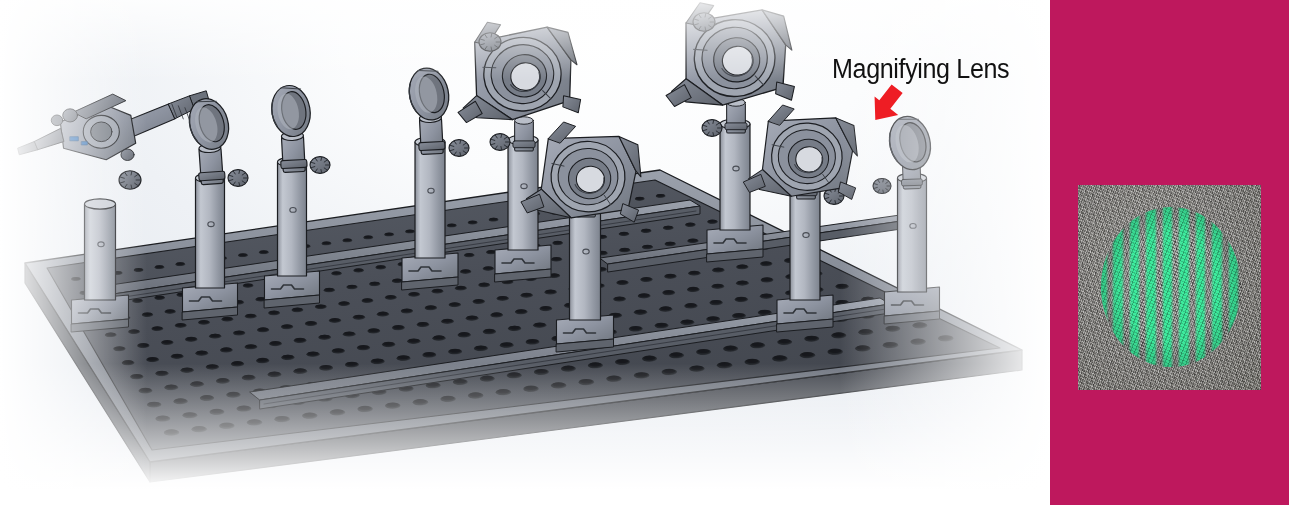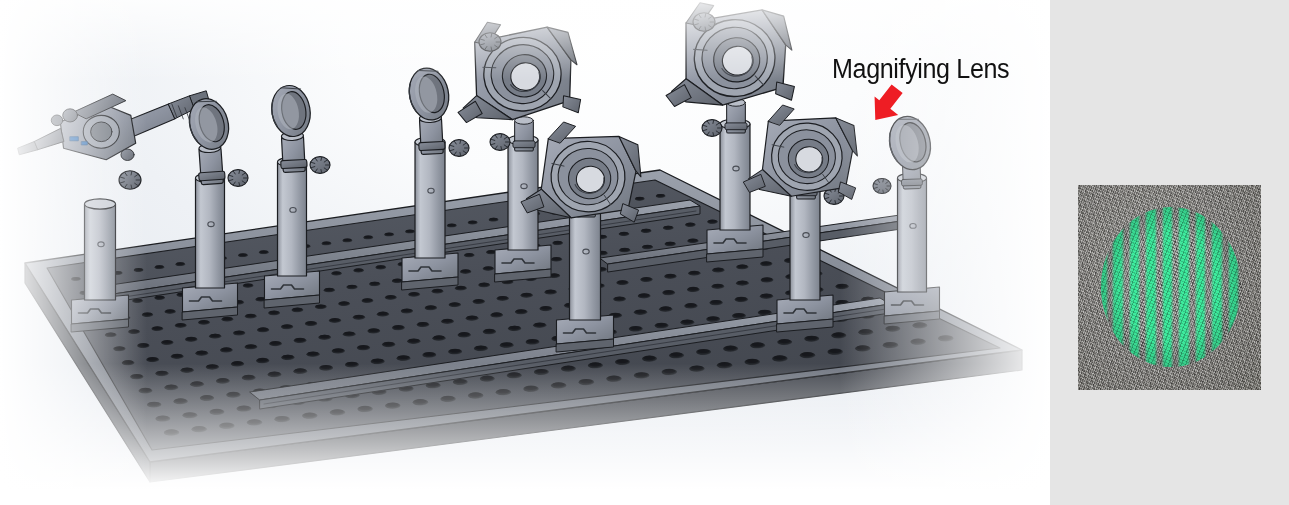--- a/index.html
+++ b/index.html
@@ -2,21 +2,21 @@
 <html><head>
 <meta charset="utf-8">
 <title>Optical Setup Render</title>
 <style>
   html,body{margin:0;padding:0;}
   body{
     width:1289px;height:505px;overflow:hidden;
     background:#ffffff;
     font-family:"Liberation Sans", sans-serif;
   }
-  #stage{position:relative;width:1289px;height:505px;overflow:hidden;background:#e5e5e5;}
+  #stage{position:relative;width:1289px;height:505px;overflow:hidden;background:#be185d;}
 
   
   .backdrop{
     position:absolute;left:0;top:0;width:1050px;height:505px;
     background:
       radial-gradient(ellipse 760px 420px at 58% 8%, #ffffff 0%, #fbfcfd 35%, #eef1f5 68%, #e6eaf0 100%),
       linear-gradient(160deg,#ffffff 0%,#f4f6f9 45%,#eaeef3 100%);
   }
   .backdrop-fade{
     position:absolute;left:0;top:0;width:1050px;height:505px;

